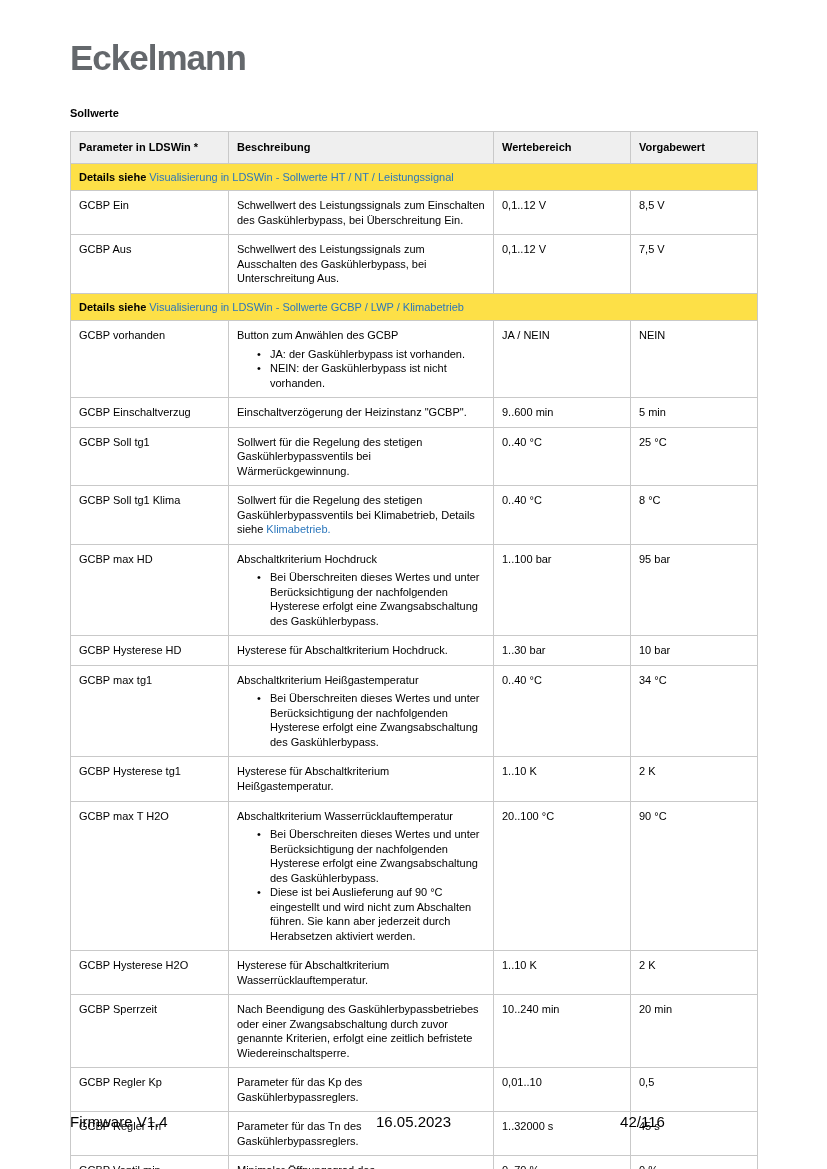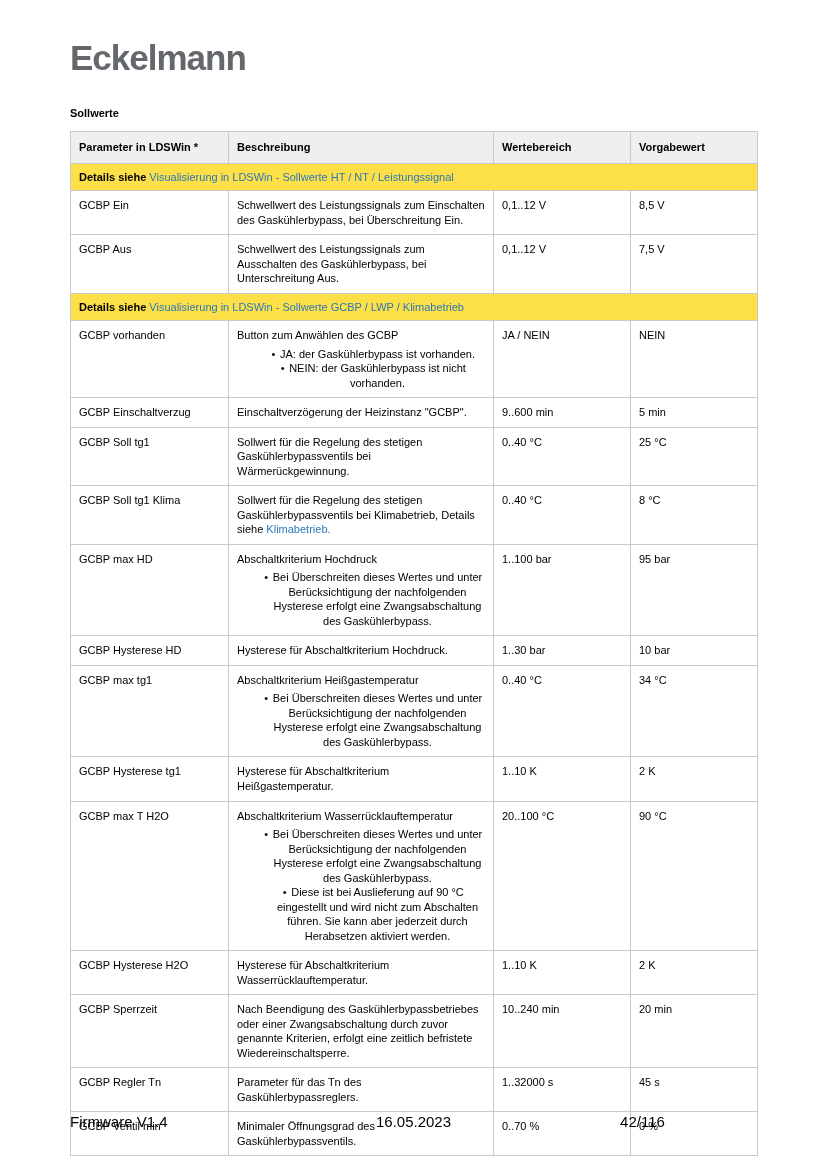--- a/index.html
+++ b/index.html
@@ -56,21 +56,20 @@
   tr.section-row strong { font-weight:700; }
   .link {
     color:#2c77bc;
     text-decoration:none;
     cursor:pointer;
   }
   ul.bullets {
     margin:4px 0 0 0;
     padding:0 0 0 20px;
     list-style:none;
-    text-align:center;
   }
   ul.bullets li { padding-left:13px; }
   ul.bullets li::before {
     content:"\2022";
     display:inline-block;
     width:13px;
     margin-left:-13px;
   }
   .footer {
     position:absolute;
@@ -196,20 +195,26 @@
           <td>1..10 K</td>
           <td>2 K</td>
         </tr>
         <tr>
           <td>GCBP Sperrzeit</td>
           <td><span>Nach Beendigung des Gaskühlerbypassbetriebes oder einer Zwangsabschaltung durch zuvor genannte Kriterien, erfolgt eine zeitlich befristete Wiedereinschaltsperre.</span></td>
           <td>10..240 min</td>
           <td>20 min</td>
         </tr>
         <tr>
+          <td>GCBP Regler Kp</td>
+          <td><span>Parameter für das Kp des Gaskühlerbypassreglers.</span></td>
+          <td>0,01..10</td>
+          <td>0,5</td>
+        </tr>
+        <tr>
           <td>GCBP Regler Tn</td>
           <td><span>Parameter für das Tn des Gaskühlerbypassreglers.</span></td>
           <td>1..32000 s</td>
           <td>45 s</td>
         </tr>
         <tr>
           <td>GCBP Ventil min</td>
           <td><span>Minimaler Öffnungsgrad des Gaskühlerbypassventils.</span></td>
           <td>0..70 %</td>
           <td>0 %</td>

